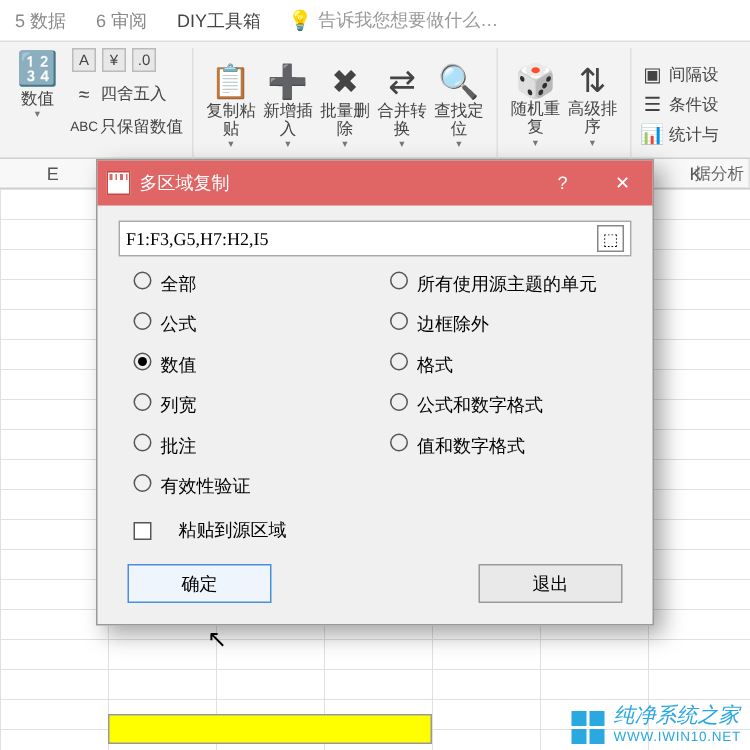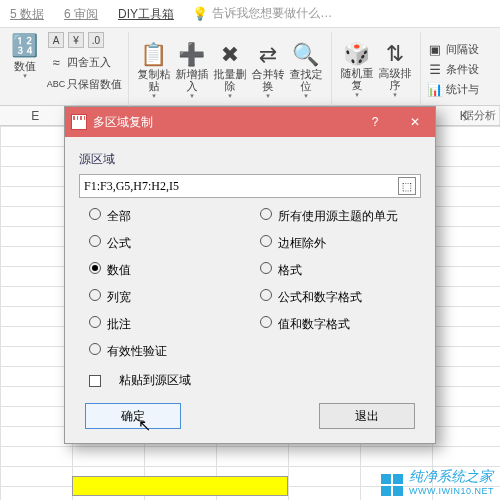--- a/index.html
+++ b/index.html
@@ -1,20 +1,20 @@
 <!DOCTYPE html>
 <html><head>
 <meta charset="utf-8">
 <style>
   * { box-sizing: border-box; margin: 0; padding: 0; font-family: "Microsoft YaHei", sans-serif; }
   body { width: 500px; height: 500px; background: #fff; overflow: hidden; position: relative; }
 
   
   .tabs { display: flex; align-items: center; height: 28px; background: #fff; border-bottom: 1px solid #ddd; font-size: 12px; }
-  .tab { padding: 0 10px; line-height: 28px; color: #444; cursor: pointer; text-decoration: underline; }
+  .tab { padding: 0 10px; line-height: 28px; color: #444; cursor: pointer; }
   .tab.active { background: #21a366; color: #fff; }
   .tab.dim { color: #888; }
   .tell-me { margin-left: 8px; display: flex; align-items: center; color: #999; }
   .tell-me .bulb { margin-right: 4px; font-size: 13px; }
 
   
   .ribbon { display: flex; align-items: flex-start; height: 78px; background: #f3f3f3; border-bottom: 1px solid #d0d0d0; font-size: 11px; color: #444; padding-top: 4px; }
   .rgroup { display: flex; flex-direction: column; align-items: center; padding: 0 6px; height: 74px; border-right: 1px solid #e0e0e0; }
   .rgroup.nolabel { justify-content: center; }
   .bigbtn { display: flex; flex-direction: column; align-items: center; width: 38px; height: 56px; justify-content: flex-start; cursor: pointer; }
@@ -188,21 +188,20 @@
         <i></i>
         <i></i>
         <i></i>
       </span>
     <span>多区域复制</span>
     <span class="spacer"></span>
     <span class="wbtn">?</span>
     <span class="wbtn close">✕</span>
   </div>
   <div class="dialog-body">
-    <div class="section-label">源区域</div>
     <div class="refbox">
       <input value="F1:F3,G5,H7:H2,I5" style="">
       <span class="pick">⬚</span>
     </div>
     <div class="radio-grid">
       <label class="radio-item">
           <span class="r"></span>
           <span>全部</span>
         </label>
       <label class="radio-item">

